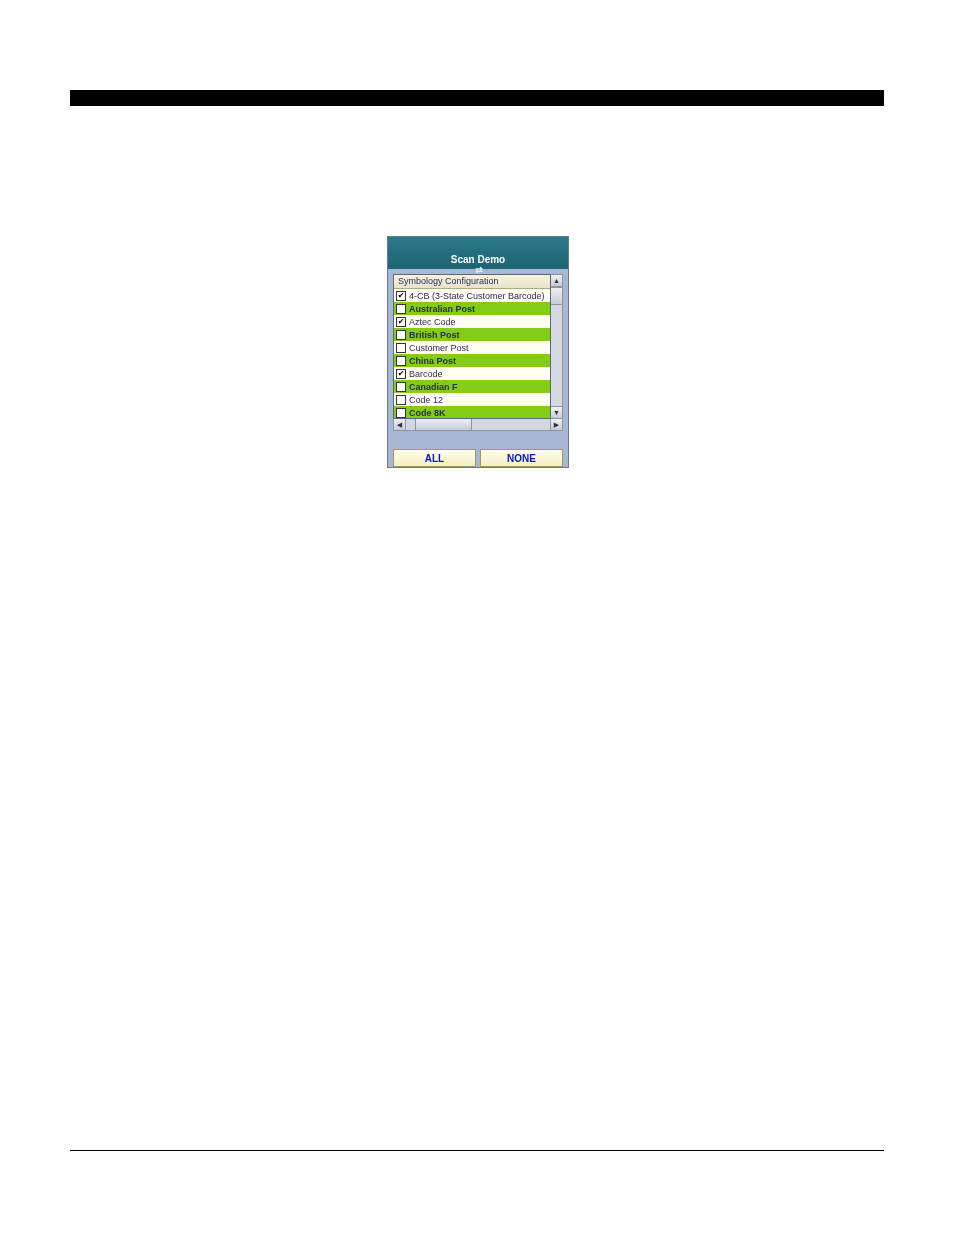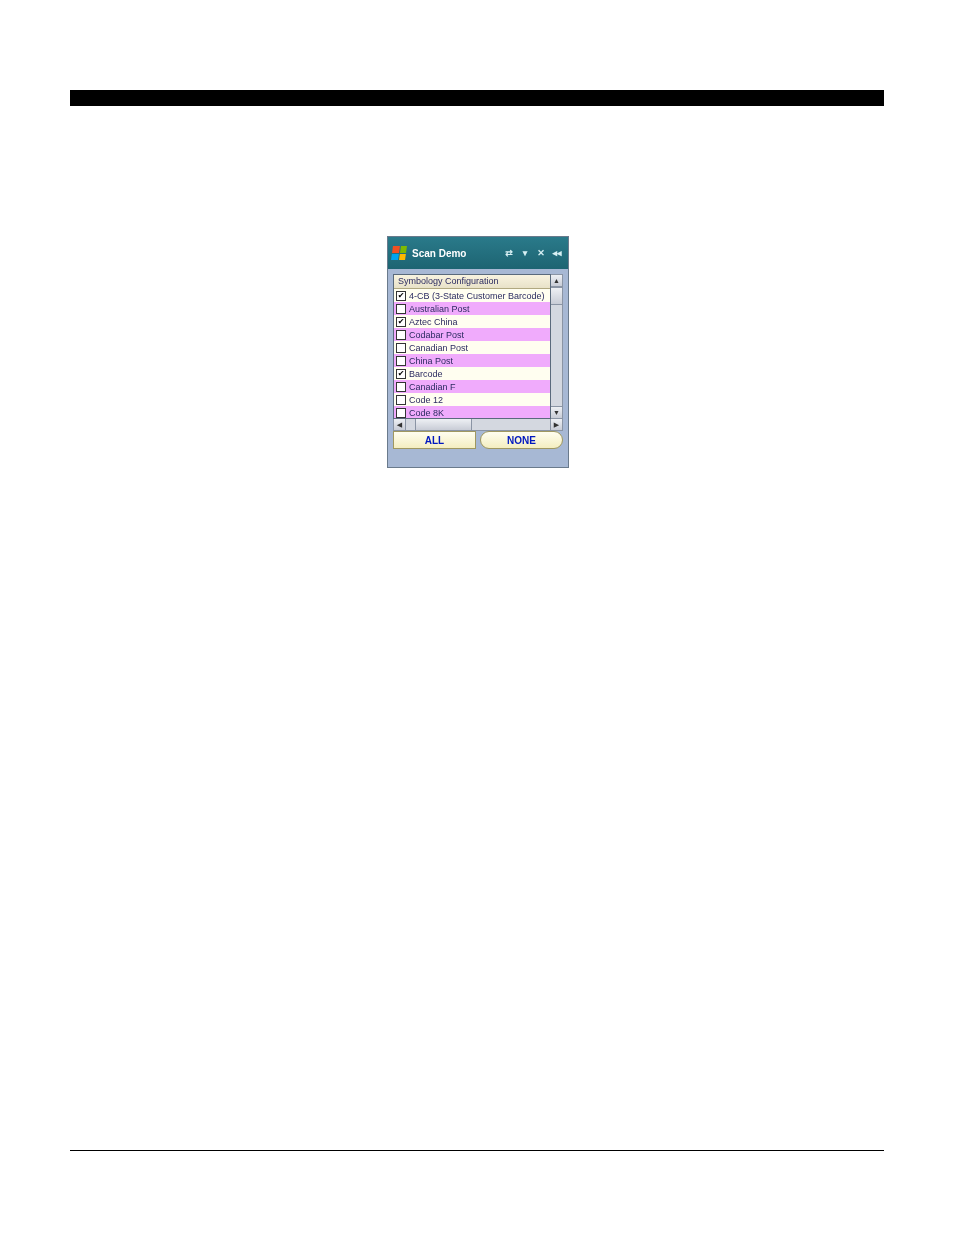--- a/index.html
+++ b/index.html
@@ -38,20 +38,21 @@
     }
     .titlebar {
       height: 20px;
       background: linear-gradient(to bottom, #2a7a8a 0%, #1d6472 100%);
       display: flex;
       align-items: center;
       padding: 16px 4px;
       color: #fff;
       font-size: 10px;
       font-weight: bold;
+      flex-direction: column;
     }
     .win-logo {
       width: 14px;
       height: 14px;
       margin-right: 6px;
       display: grid;
       grid-template-columns: 1fr 1fr;
       grid-template-rows: 1fr 1fr;
       gap: 1px;
       transform: skewX(-8deg);
@@ -95,21 +96,21 @@
       padding: 1px 4px;
     }
     .list-row {
       height: 13px;
       display: flex;
       align-items: center;
       font-size: 9px;
       color: #2b2b60;
       padding: 0 2px;
     }
-    .list-row.alt { background: #f0abfc; }
+    .list-row.alt { background: #84cc16; font-weight: bold; }
     .list-row .cb {
       width: 10px;
       height: 10px;
       border: 1px solid #333;
       background: #fff;
       margin-right: 3px;
       display: flex;
       align-items: center;
       justify-content: center;
       font-size: 8px;
@@ -164,30 +165,30 @@
     }
     .hscroll .btn.left { border-right: 1px solid #8a94a4; }
     .hscroll .btn.right { border-left: 1px solid #8a94a4; }
     .hscroll .track { flex:1; position:relative; }
     .hscroll .thumb {
       position:absolute; top:0; bottom:0; left:6%; width:40%;
       background: linear-gradient(to bottom,#eef0f4,#c8ccd6);
       border:1px solid #8a94a4; border-top:none; border-bottom:none;
     }
     .all-none-row {
-      display:flex; height:18px; margin-top:0;
+      display:flex; height:18px; margin-top:18px;
     }
     .all-none-row .btn {
       flex:1;
       background: linear-gradient(to bottom,#fffef0,#f4eec0);
       border:1px solid #a09860;
       display:flex; align-items:center; justify-content:center;
       font-size:10px; font-weight:bold; color:#0018c0;
     }
-    .all-none-row .btn + .btn { margin-left:4px;border-radius:9px; }
+    .all-none-row .btn + .btn { margin-left:4px; }
   </style>
 </head>
 <body>
 
 <div class="page-divider top"></div>
 <div class="bottom-line"></div>
 
 <div class="device-window">
 
   <div class="titlebar">
@@ -213,29 +214,29 @@
         <div class="list-row">
           <span class="cb">✔</span>
           <span class="lbl">4-CB (3-State Customer Barcode)</span>
         </div>
         <div class="list-row alt">
           <span class="cb"></span>
           <span class="lbl">Australian Post</span>
         </div>
         <div class="list-row">
           <span class="cb">✔</span>
-          <span class="lbl">Aztec China</span>
-        </div>
-        <div class="list-row alt">
-          <span class="cb"></span>
-          <span class="lbl">Codabar Post</span>
-        </div>
-        <div class="list-row">
-          <span class="cb"></span>
-          <span class="lbl">Canadian Post</span>
+          <span class="lbl">Aztec Code</span>
+        </div>
+        <div class="list-row alt">
+          <span class="cb"></span>
+          <span class="lbl">British Post</span>
+        </div>
+        <div class="list-row">
+          <span class="cb"></span>
+          <span class="lbl">Customer Post</span>
         </div>
         <div class="list-row alt">
           <span class="cb"></span>
           <span class="lbl">China Post</span>
         </div>
         <div class="list-row">
           <span class="cb">✔</span>
           <span class="lbl">Barcode</span>
         </div>
         <div class="list-row alt">

